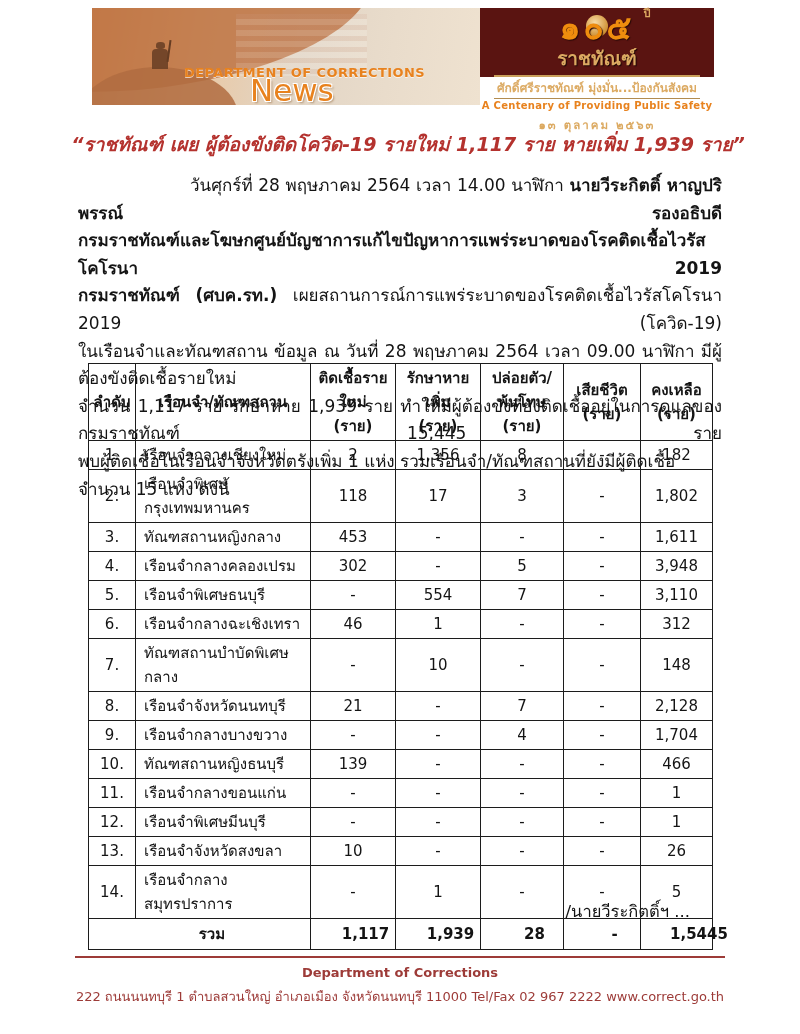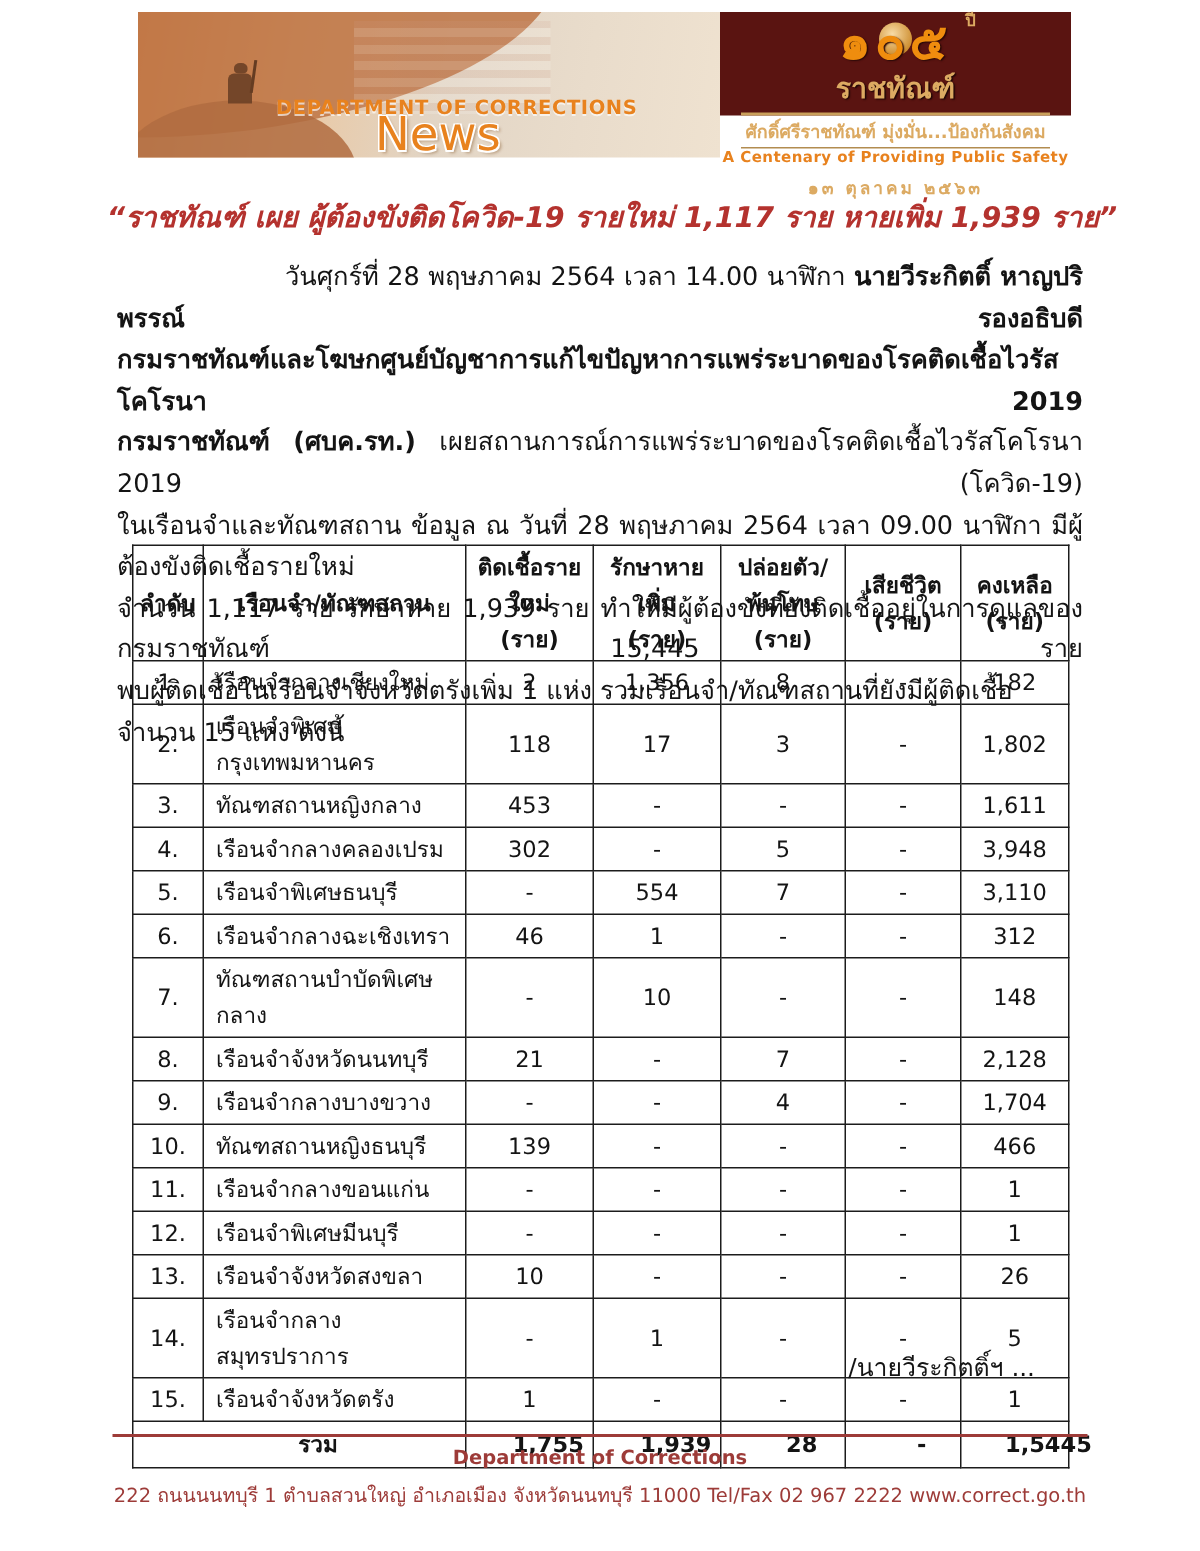--- a/index.html
+++ b/index.html
@@ -274,34 +274,25 @@
         </tr>
         <tr>
           <td class="no">14.</td>
           <td class="name">เรือนจำกลางสมุทรปราการ</td>
           <td class="num">-</td>
           <td class="num">1</td>
           <td class="num">-</td>
           <td class="num">-</td>
           <td class="num">5</td>
         </tr>
-        <tr>
-          <td class="no">15.</td>
-          <td class="name">เรือนจำจังหวัดตรัง</td>
-          <td class="num">1</td>
-          <td class="num">-</td>
-          <td class="num">-</td>
-          <td class="num">-</td>
-          <td class="num">1</td>
-        </tr>
       </tbody>
     <tfoot>
       <tr class="total">
         <td colspan="2" class="total-label">รวม</td>
-        <td>1,755</td>
+        <td>1,117</td>
         <td>1,939</td>
         <td>28</td>
         <td>-</td>
         <td>1,5445</td>
       </tr>
     </tfoot>
   </table>
 
   <div class="signature">/นายวีระกิตติ์ฯ ...</div>
 

